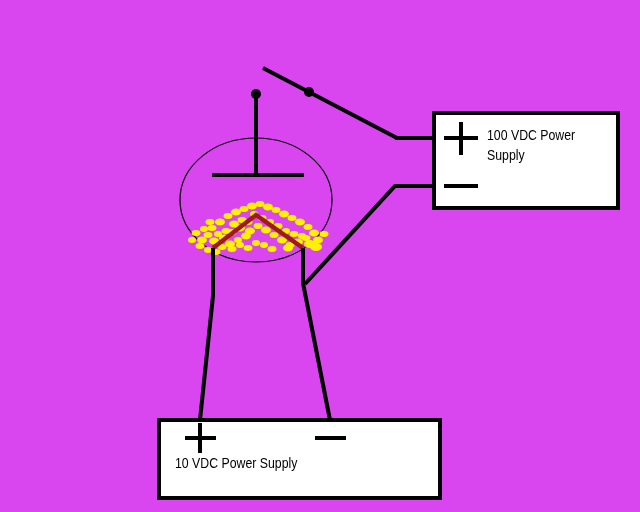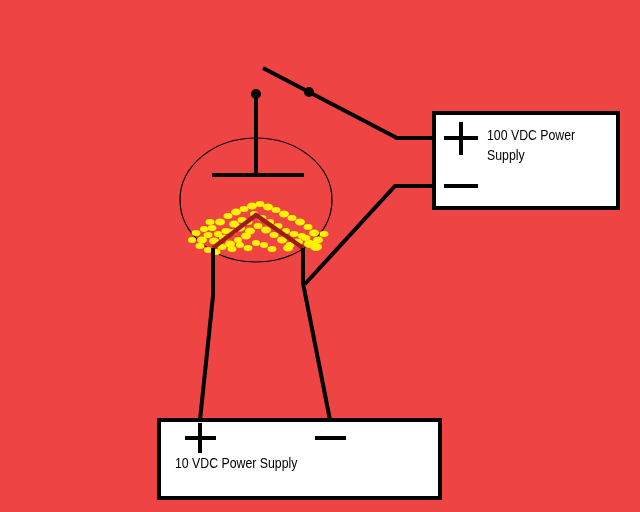--- a/index.html
+++ b/index.html
@@ -11,21 +11,21 @@
   body {
     width: 640px;
     height: 512px;
     font-family: "Liberation Sans", sans-serif;
     overflow: hidden;
   }
   #canvas {
     position: relative;
     width: 640px;
     height: 512px;
-    background: #ef4444;
+    background: #d946ef;
   }
   svg#diagram {
     position: absolute;
     top: 0;
     left: 0;
     width: 640px;
     height: 512px;
     display: block;
   }
   .wire {

